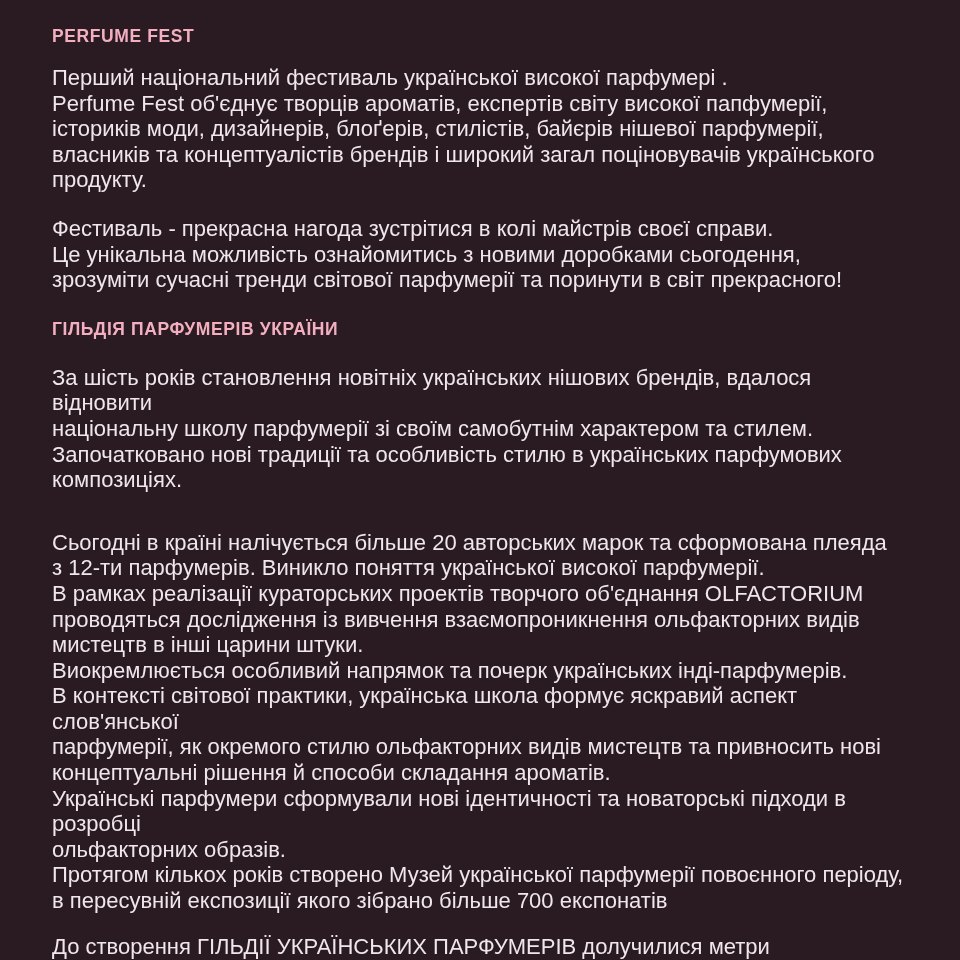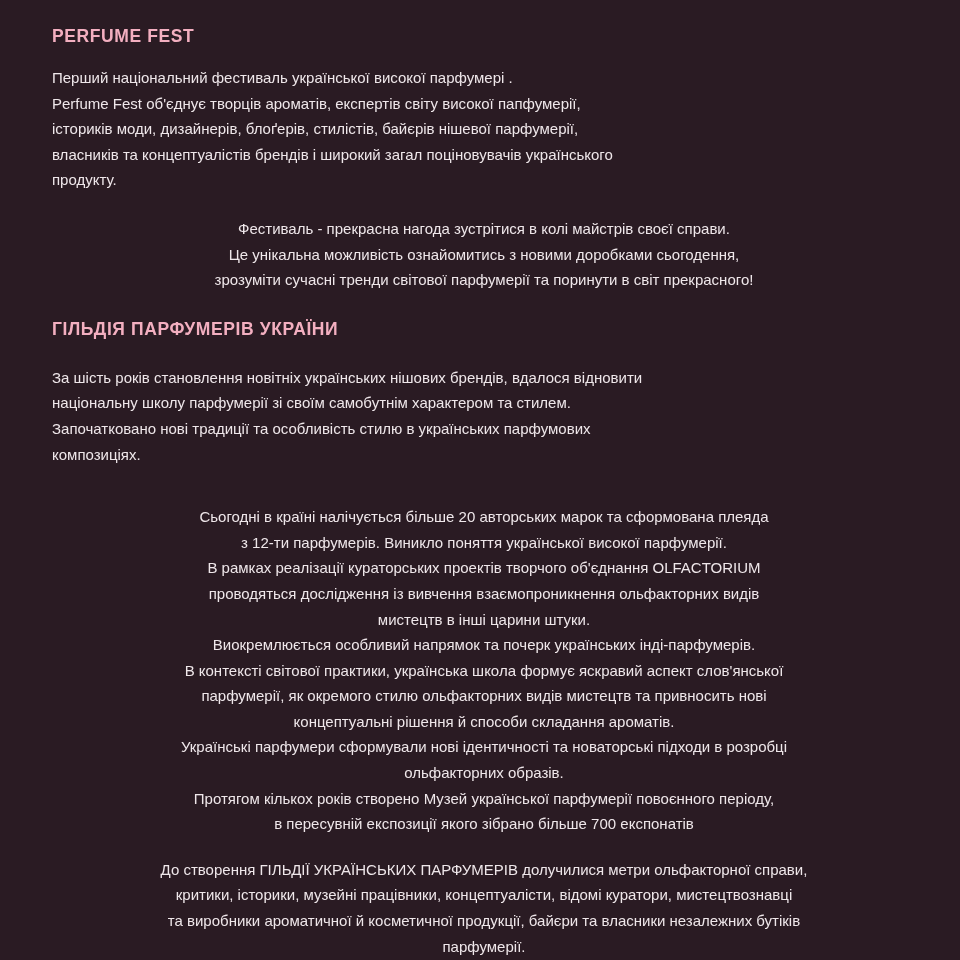--- a/index.html
+++ b/index.html
@@ -35,27 +35,27 @@
   .heading-primary {
     padding-top: 4px;
     padding-bottom: 0;
   }
   .heading-secondary {
     margin-top: 26px;
     margin-bottom: 12px;
   }
   .para {
     color: #efe7ea;
-    font-size: 15px;
+    font-size: 22px;
     line-height: 25.6px;
     margin: 0;
     white-space: pre-wrap;
   }
   .block-gap-lg { margin-top: 25px; }
-  .block-gap-md { margin-top: 23px; text-align: center; }
+  .block-gap-md { margin-top: 23px; }
   .spacer-intro { height: 18px; }
 </style>
 </head>
 <body style="background: rgb(42, 27, 35);">
 
 <div id="page" style="background: rgb(42, 27, 35);">
 
   <h1 class="heading heading-primary" style="color: rgb(243, 175, 192);">PERFUME FEST</h1>
 
   <div class="spacer-intro"></div>

